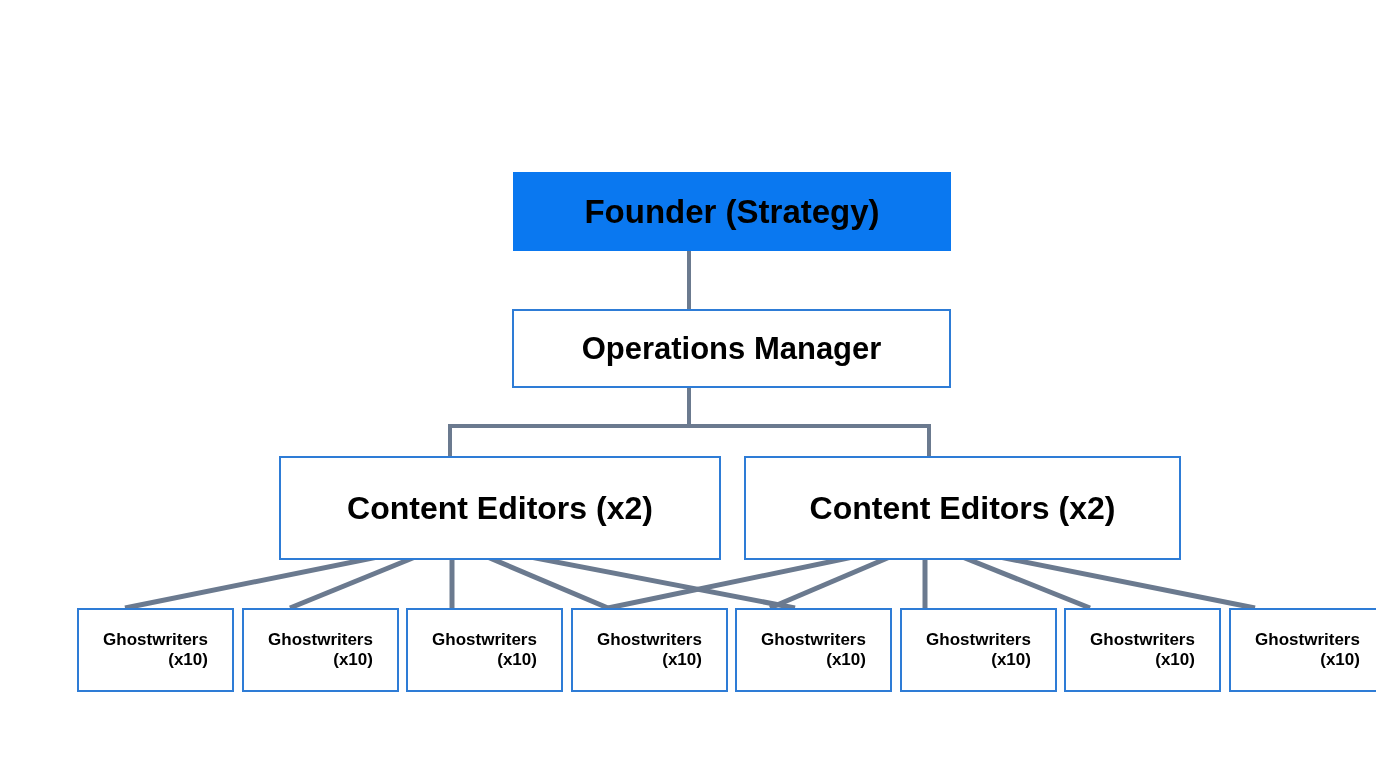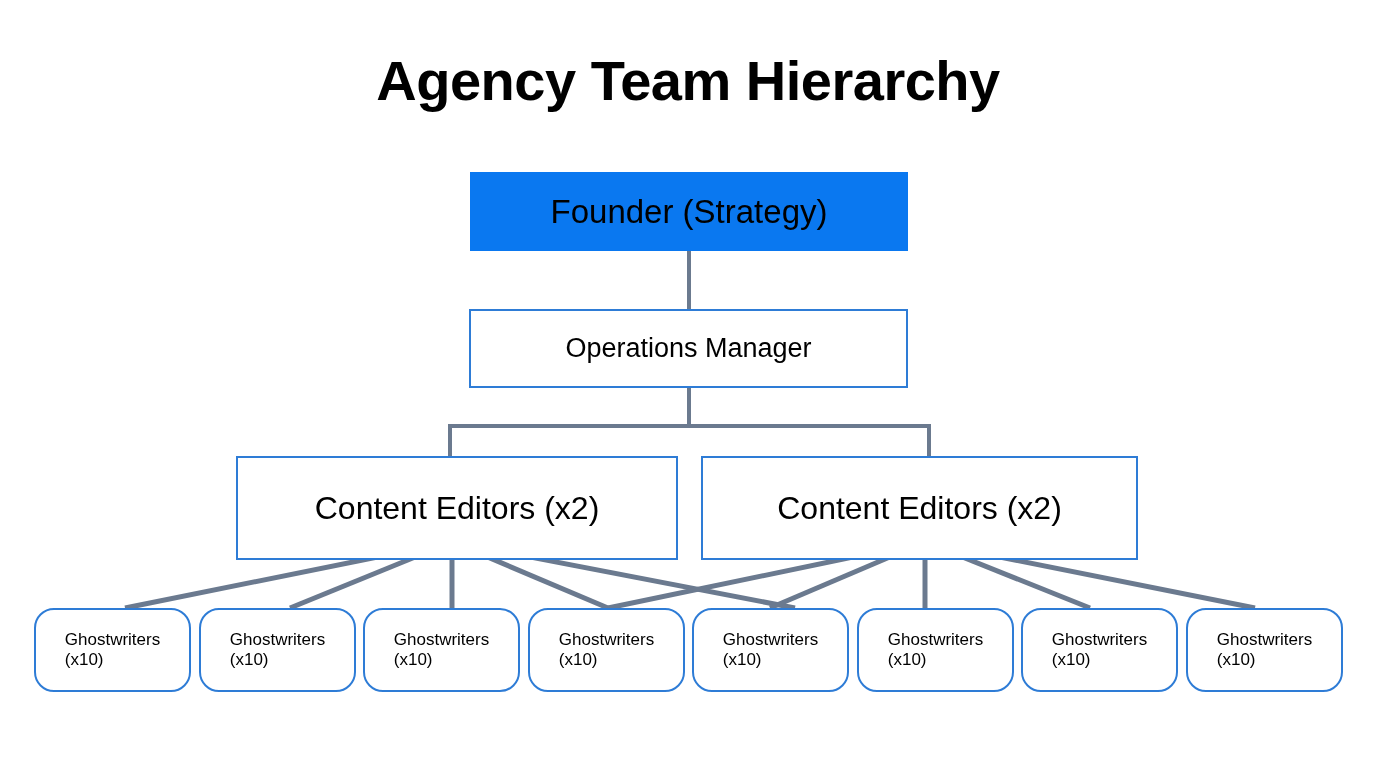--- a/index.html
+++ b/index.html
@@ -38,26 +38,27 @@
     color: #000000;
     letter-spacing: -0.5px;
     line-height: 1.1;
   }
   .node {
     position: absolute;
     box-sizing: border-box;
     display: flex;
     align-items: center;
     justify-content: center;
-    text-align: left;
+    text-align: right;
     color: #000000;
-    font-weight: normal;
+    font-weight: bold;
     background: #ffffff;
     border: 2px solid #2e7cd6;
     z-index: 5;
+    margin-left: 43px;
   }
   .node.root {
     background: #0a78f0;
     border: 2px solid #0a78f0;
   }
   .node-label {
     display: block;
     line-height: 1.15;
     white-space: pre-line;
   }
@@ -66,49 +67,47 @@
     top: 172px;
     width: 438px;
     height: 79px;
     font-size: 33px;
   }
   #node-operations {
     left: 469px;
     top: 309px;
     width: 439px;
     height: 79px;
-    font-size: 27px;
+    font-size: 31px;
   }
   .editor-node {
     top: 456px;
     height: 104px;
     font-size: 32px;
   }
   #node-editor-left {
     left: 236px;
     width: 442px;
   }
   #node-editor-right {
     left: 701px;
     width: 437px;
   }
   .leaf-node {
     top: 608px;
     width: 157px;
     height: 84px;
     font-size: 17px;
-    border-radius: 20px;
   }
 </style>
 </head>
 <body>
 
 <div id="canvas">
 
-  <div class="chart-title">Agency Team Hierarchy</div>
 
   <svg id="connector-layer" viewBox="0 0 1376 768" width="1376" height="768" xmlns="http://www.w3.org/2000/svg">
     <g stroke="#6b7a8f" stroke-width="4" fill="none" stroke-linecap="butt">
 
       <line x1="689" y1="251" x2="689" y2="309"></line>
 
       <line x1="689" y1="388" x2="689" y2="425"></line>
       <line x1="450" y1="426" x2="929" y2="426"></line>
       <line x1="450" y1="424" x2="450" y2="456"></line>
       <line x1="929" y1="424" x2="929" y2="456"></line>

